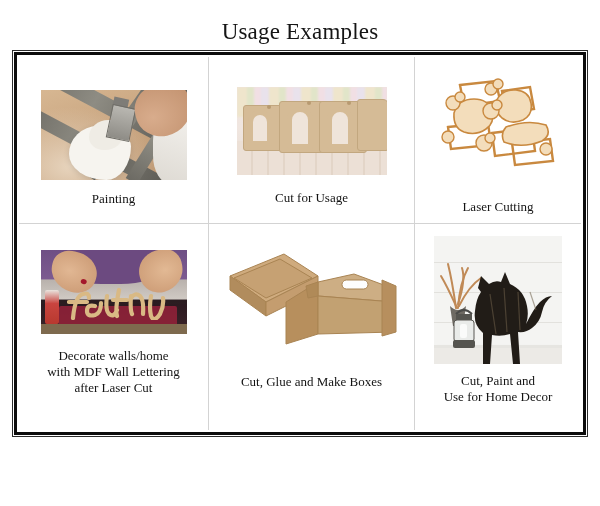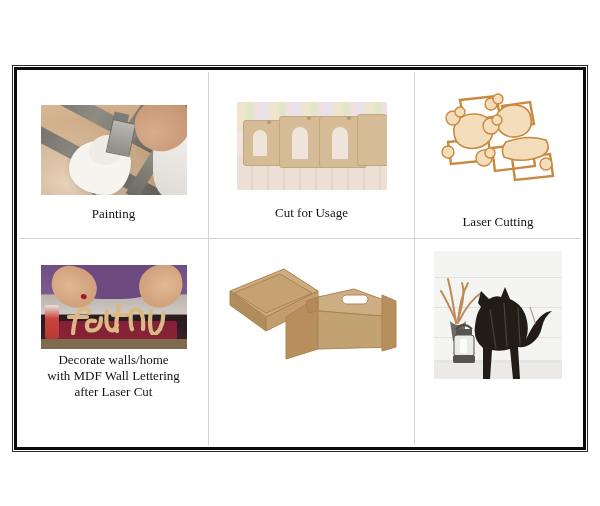--- a/index.html
+++ b/index.html
@@ -12,21 +12,21 @@
 
   
   .title{
     position:absolute;left:0;top:19px;width:600px;
     text-align:center;font-size:23px;letter-spacing:.2px;
     color:#151515;font-weight:400;
   }
 
   
   .frame{
-    position:absolute;left:14px;top:67px;width:572px;height:383px;
+    position:absolute;left:14px;top:52px;width:572px;height:383px;
     border:3px solid #0c0c0c;
     box-sizing:border-box;background:#fff;
     box-shadow:0 0 0 1px #ffffff, 0 0 0 2px #2b2b2b;
   }
   .grid{
     position:absolute;inset:2px;
     display:grid;
     grid-template-columns:190px 206px 1fr;
     grid-template-rows:167px 1fr;
     background:#fff;
@@ -123,20 +123,21 @@
   .p6 .ledge{position:absolute;left:0;right:0;bottom:16px;height:3px;background:#e6e5e1;box-shadow:0 3px 5px rgba(0,0,0,.05);}
   .p6 .floor{position:absolute;left:0;right:0;bottom:0;height:16px;background:#eceae6;}
 
   .sr{position:absolute;width:1px;height:1px;overflow:hidden;clip:rect(0 0 0 0);}
 </style>
 </head>
 <body>
 
 <div class="page">
 
+  <div class="title">Usage Examples</div>
 
   <div class="frame">
     <div class="grid">
 
       <div class="cell b-r b-b">
         <div class="photo p1">
           <div class="bg"></div>
           <div class="slat s1"></div>
           <div class="slat s2"></div>
           <div class="slat s3"></div>
@@ -223,21 +224,21 @@
                      M52,6 q-4,20 -2,26 M46,16 h14
                      M64,12 q-1,14 1,18 M64,14 q4,-6 9,-2 q4,4 3,18
                      M84,12 q-2,12 0,20 q3,7 9,-2 q4,-8 3,-16" fill="none" stroke="#d9b984" stroke-width="4.2" stroke-linecap="round"></path>
           </svg>
           <div class="armL">
               <span class="nail" style="left:32px;top:24px"></span>
             </div>
           <div class="armR"></div>
           <span class="sr">Hands lifting a cursive wooden word faith from a laser cutter bed</span>
         </div>
-        <div class="caption" style="margin-top:3px">Decorate walls/home
+        <div class="caption" style="margin-top:14px">Decorate walls/home
 with MDF Wall Lettering
 after Laser Cut</div>
       </div>
 
       <div class="cell b-r">
         <div class="photo p5">
           <svg width="180" height="112" viewBox="0 0 180 112">
 
             <g stroke="#a98453" stroke-width="1">
               <polygon points="8,36 62,14 96,36 44,62" fill="#cfab7e"></polygon>
@@ -250,20 +251,21 @@
               <polygon points="64,62 96,42 96,94 64,104" fill="#b78f5d"></polygon>
               <polygon points="96,42 132,34 170,48 172,62 96,56" fill="#cdae84"></polygon>
               <polygon points="96,56 172,62 172,92 96,94" fill="#c2a172"></polygon>
               <polygon points="96,42 96,56 86,58 84,46" fill="#b08a58"></polygon>
               <polygon points="160,40 174,46 174,92 160,96" fill="#b78f5e"></polygon>
               <rect x="120" y="40" width="26" height="9" rx="4.5" fill="#fdfdfd" stroke="#a98453"></rect>
             </g>
           </svg>
           
         </div>
+        <div class="caption" style="margin-top:22px">Cut, Glue and Make Boxes</div>
       </div>
 
       <div class="cell">
         <div class="photo p6">
           <div class="bg"></div>
           <div class="plank" style="top:26px"></div>
           <div class="plank" style="top:56px"></div>
           <div class="plank" style="top:86px"></div>
           <div class="ledge"></div>
           <div class="floor"></div>
@@ -294,17 +296,19 @@
             <g>
               <path d="M22,78 q8,-8 16,0" stroke="#4a4a48" stroke-width="2" fill="none"></path>
               <rect x="22" y="78" width="16" height="6" fill="#55544f"></rect>
               <rect x="20" y="84" width="20" height="22" rx="3" fill="#e9ebe9" stroke="#585752"></rect>
               <rect x="19" y="104" width="22" height="8" rx="2" fill="#55544f"></rect>
               <rect x="26" y="88" width="7" height="14" rx="2" fill="#fafbfa"></rect>
             </g>
           </svg>
           <span class="sr">Black painted wooden arched back cat with a lantern on a white shiplap wall</span>
         </div>
+        <div class="caption" style="margin-top:9px">Cut, Paint and
+Use for Home Decor</div>
       </div>
 
     </div>
   </div>
 </div>
 
 </body></html>

